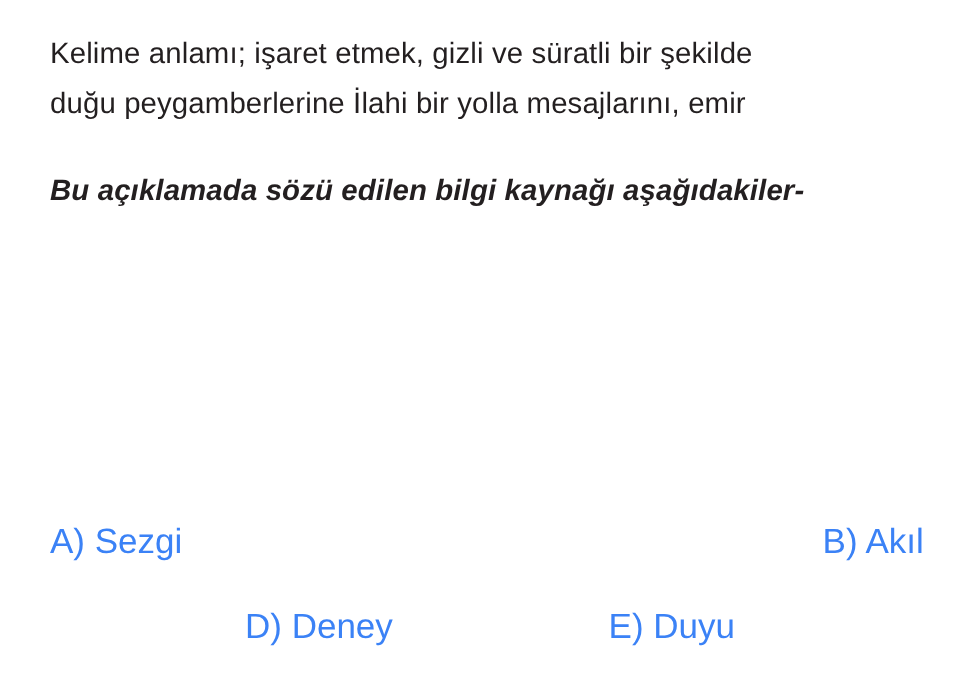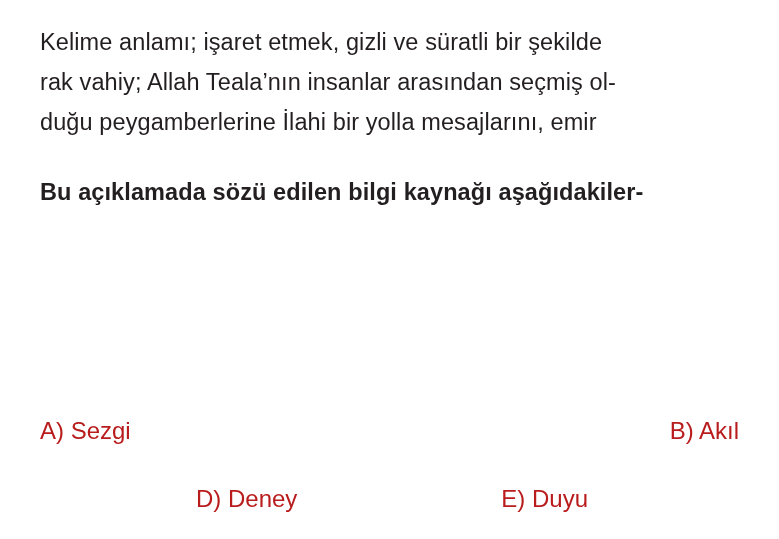--- a/index.html
+++ b/index.html
@@ -36,28 +36,29 @@
     margin-top: 30px;
     font-size: 23.5px;
     line-height: 40px;
     font-weight: 700;
     color: #231f20;
     letter-spacing: 0.1px;
   }
   .question .ln {
     display: block;
     white-space: pre;
+    font-style: italic;
   }
   .choices-row {
     position: absolute;
     left: 40px;
     right: 40px;
     display: flex;
-    font-size: 24px;
-    color: #b91c1c;
+    font-size: 28px;
+    color: #3b82f6;
     font-weight: 400;
   }
   .row-top {
     top: 417px;
     justify-content: space-between;
   }
   .row-bottom {
     top: 485px;
     left: 196px;
     right: 191px;
@@ -68,21 +69,20 @@
     display: inline-block;
   }
 </style>
 </head>
 <body>
 
 <div class="page">
 
   <div class="passage">
     <span class="ln">Kelime anlamı; işaret etmek, gizli ve süratli bir şekilde</span>
-    <span class="ln">rak vahiy; Allah Teala’nın insanlar arasından seçmiş ol-</span>
     <span class="ln">duğu peygamberlerine İlahi bir yolla mesajlarını, emir</span>
   </div>
 
   <div class="question">
     <span class="ln">Bu açıklamada sözü edilen bilgi kaynağı aşağıdakiler-</span>
   </div>
 
   <div class="choices-row row-top">
     <span class="choice">A) Sezgi</span>
     <span class="choice">B) Akıl</span>

